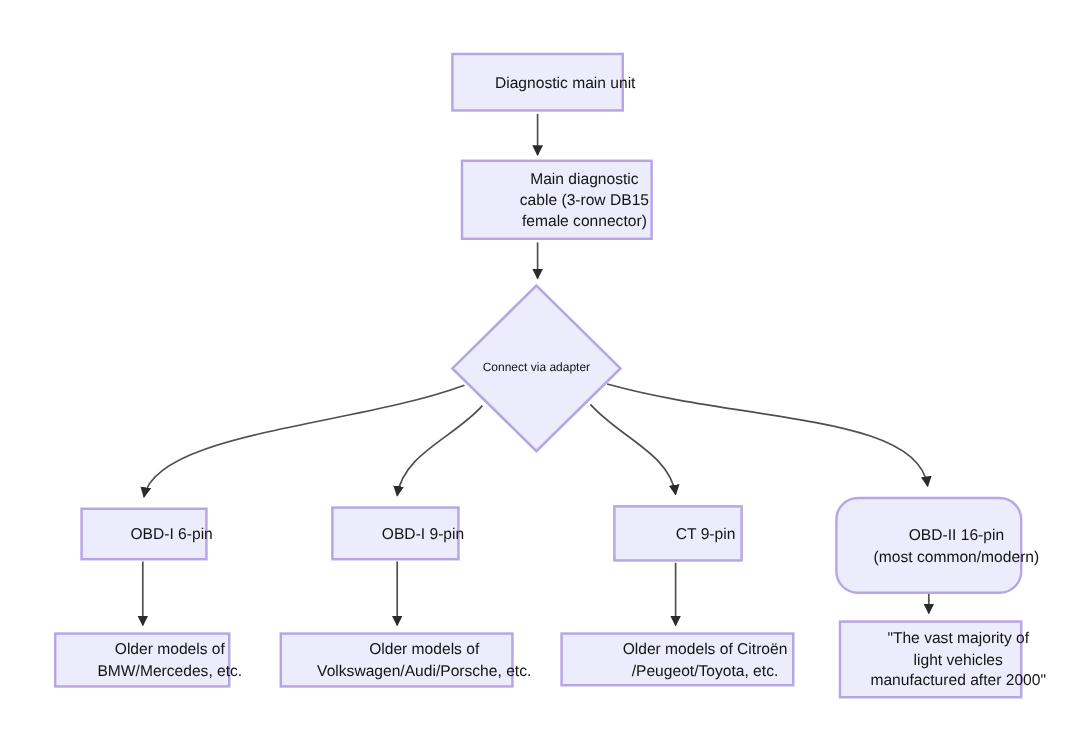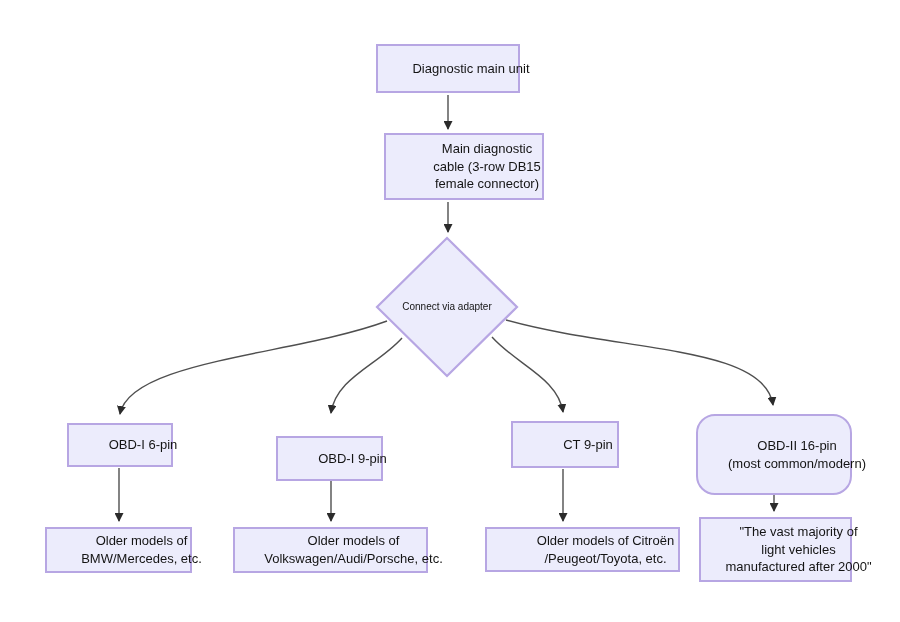--- a/index.html
+++ b/index.html
@@ -95,33 +95,33 @@
   <div class="node" style="left:376px; top:44px; width:144px; height:49px;">Diagnostic main unit</div>
 
   <div class="node" style="left:368px; top:133px; width:160px; height:67px;margin-left:16px;">Main diagnostic
 cable (3-row DB15
 female connector)</div>
 
   <div class="diamond-label" style="left:377px; top:291px; width:140px; height:31px;">Connect via adapter</div>
 
   <div class="node" style="left:67px; top:423px; width:106px; height:44px;text-align:right;">OBD-I 6-pin</div>
 
-  <div class="node" style="left:276px; top:436px; width:107px; height:45px;">OBD-I 9-pin</div>
+  <div class="node" style="left:276px; top:422px; width:107px; height:45px;">OBD-I 9-pin</div>
 
   <div class="node" style="left:511px; top:421px; width:108px; height:47px;">CT 9-pin</div>
 
   <div class="node" style="left:696px; top:414px; width:156px; height:81px;border-radius:19px;">OBD-II 16-pin
 (most common/modern)</div>
 
   <div class="node" style="left:45px; top:527px; width:147px; height:46px;">Older models of
 BMW/Mercedes, etc.</div>
 
   <div class="node" style="left:233px; top:527px; width:195px; height:46px;">Older models of
 Volkswagen/Audi/Porsche, etc.</div>
 
-  <div class="node" style="left:485px; top:527px; width:195px; height:45px;">Older models of Citroën
+  <div class="node" style="left:467px; top:527px; width:195px; height:45px;">Older models of Citroën
 /Peugeot/Toyota, etc.</div>
 
   <div class="node" style="left:699px; top:517px; width:153px; height:65px;">"The vast majority of
 light vehicles
 manufactured after 2000"</div>
 
 </div>
 
 </body></html>

